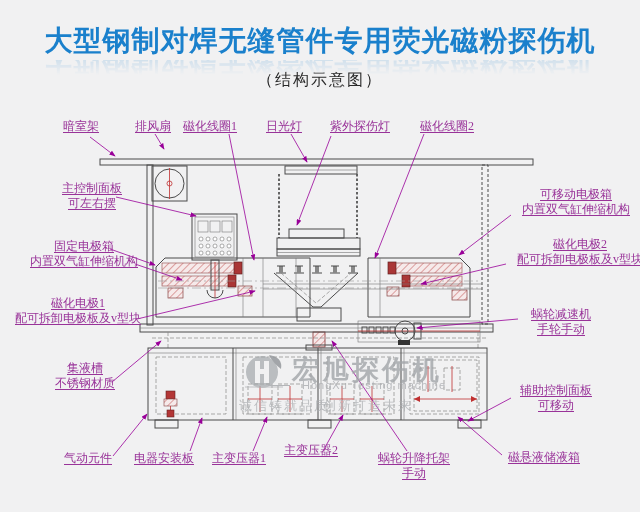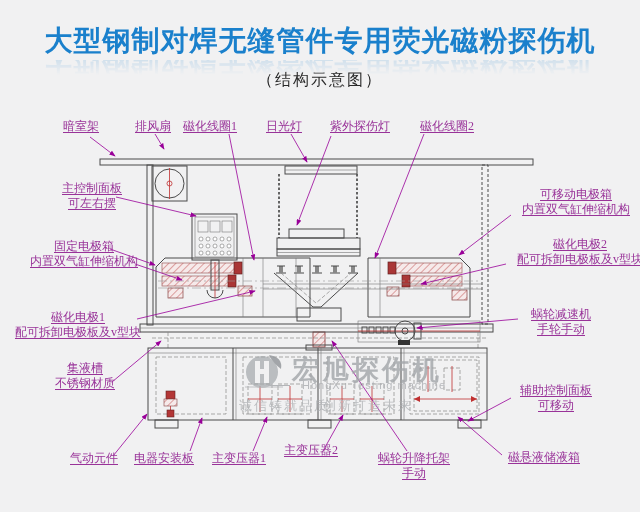--- a/index.html
+++ b/index.html
@@ -335,21 +335,21 @@
     </div>
 
   <div class="lbl" style="left:45px;top:181px;width:78px;">
     <span>主控制面板</span>
       <span>可左右摆</span>
     </div>
   <div class="lbl" style="left:16px;top:239px;width:120px;">
     <span>固定电极箱</span>
       <span>内置双气缸伸缩机构</span>
     </div>
-  <div class="lbl" style="left:4px;top:310px;width:132px;">
+  <div class="lbl" style="left:4px;top:296px;width:132px;">
     <span>磁化电极1</span>
       <span>配可拆卸电极板及v型块</span>
     </div>
   <div class="lbl" style="left:42px;top:361px;width:70px;">
     <span>集液槽</span>
       <span>不锈钢材质</span>
     </div>
 
   <div class="lbl" style="left:511px;top:187px;width:114px;">
     <span>可移动电极箱</span>
@@ -361,21 +361,21 @@
     </div>
   <div class="lbl" style="left:508px;top:383px;width:80px;">
     <span>辅助控制面板</span>
       <span>可移动</span>
     </div>
   <div class="lbl" style="left:518px;top:307px;width:70px;">
     <span>蜗轮减速机</span>
       <span>手轮手动</span>
     </div>
 
-  <div class="lbl" style="left:62px;top:451px;font-family:Liberation Serif, serif;">
+  <div class="lbl" style="left:56px;top:451px;font-family:Liberation Serif, serif;">
       <span>气动元件</span>
     </div>
   <div class="lbl" style="left:126px;top:451px;">
       <span>电器安装板</span>
     </div>
   <div class="lbl" style="left:204px;top:451px;text-align:center;">
       <span>主变压器1</span>
     </div>
   <div class="lbl" style="left:276px;top:443px;">
       <span>主变压器2</span>

